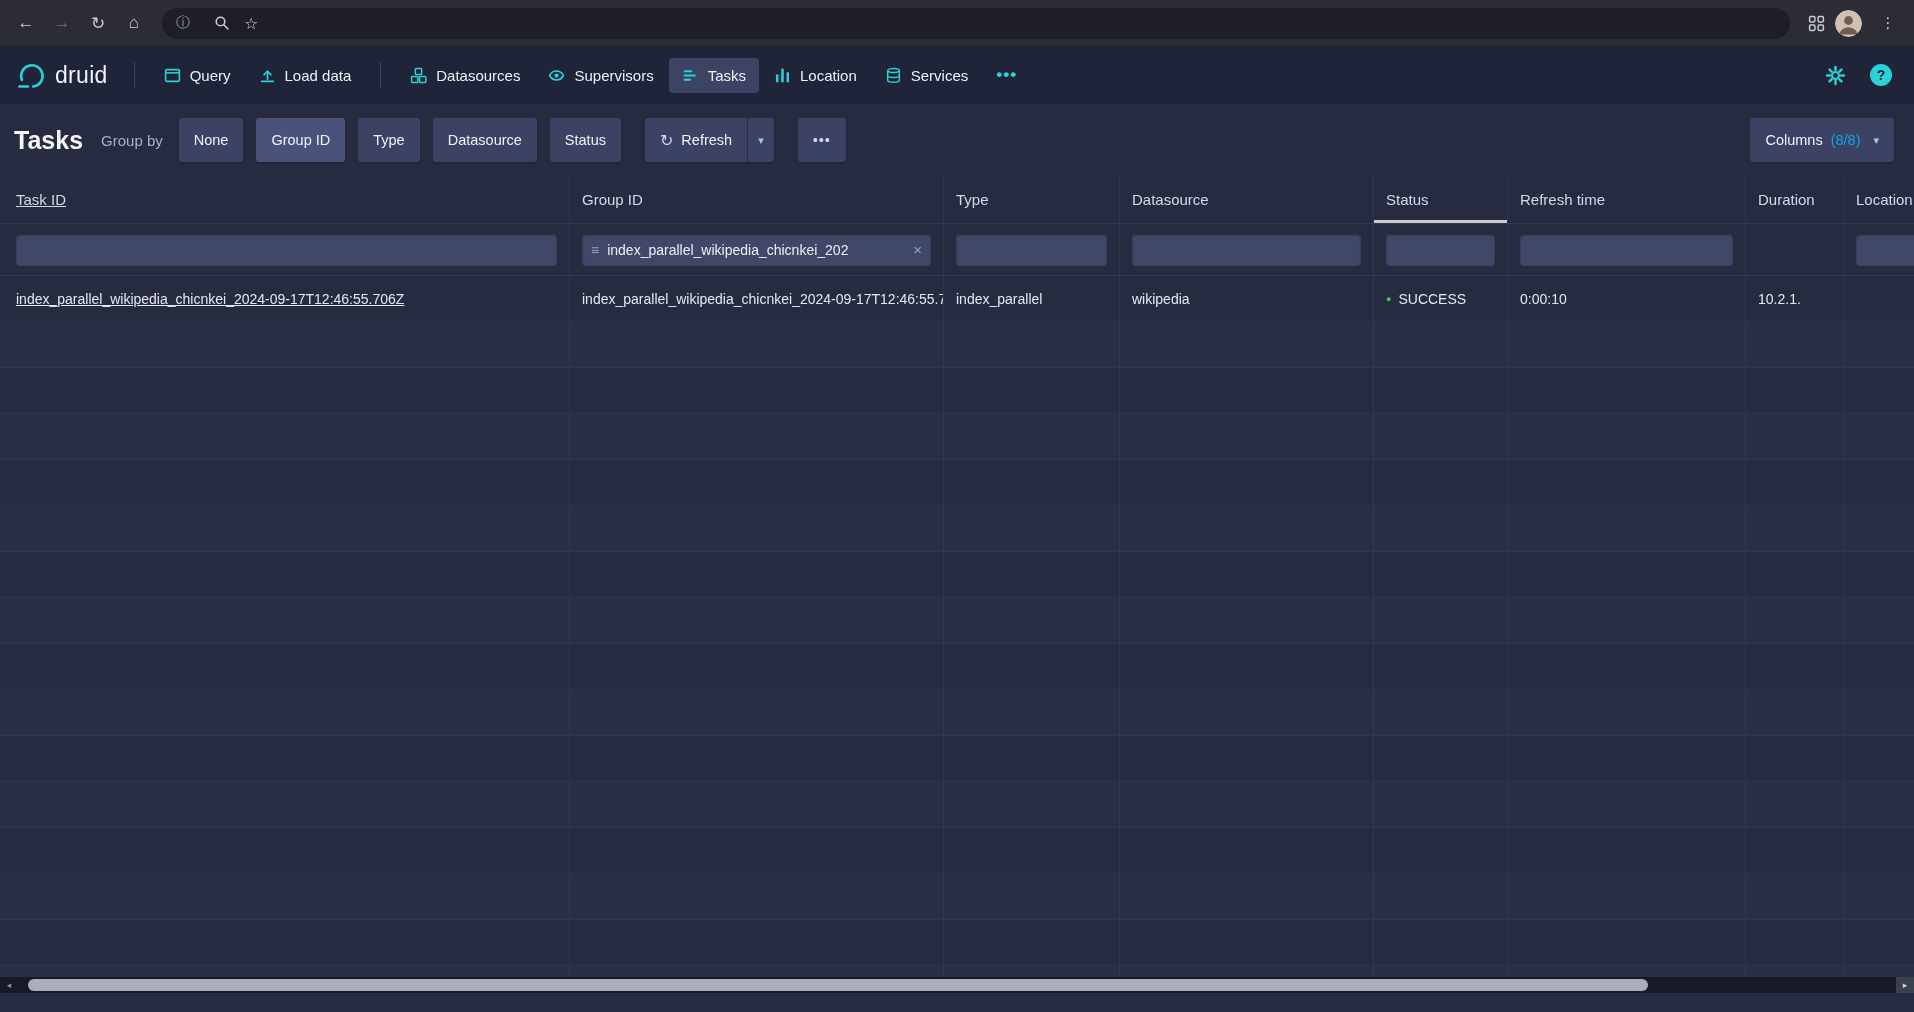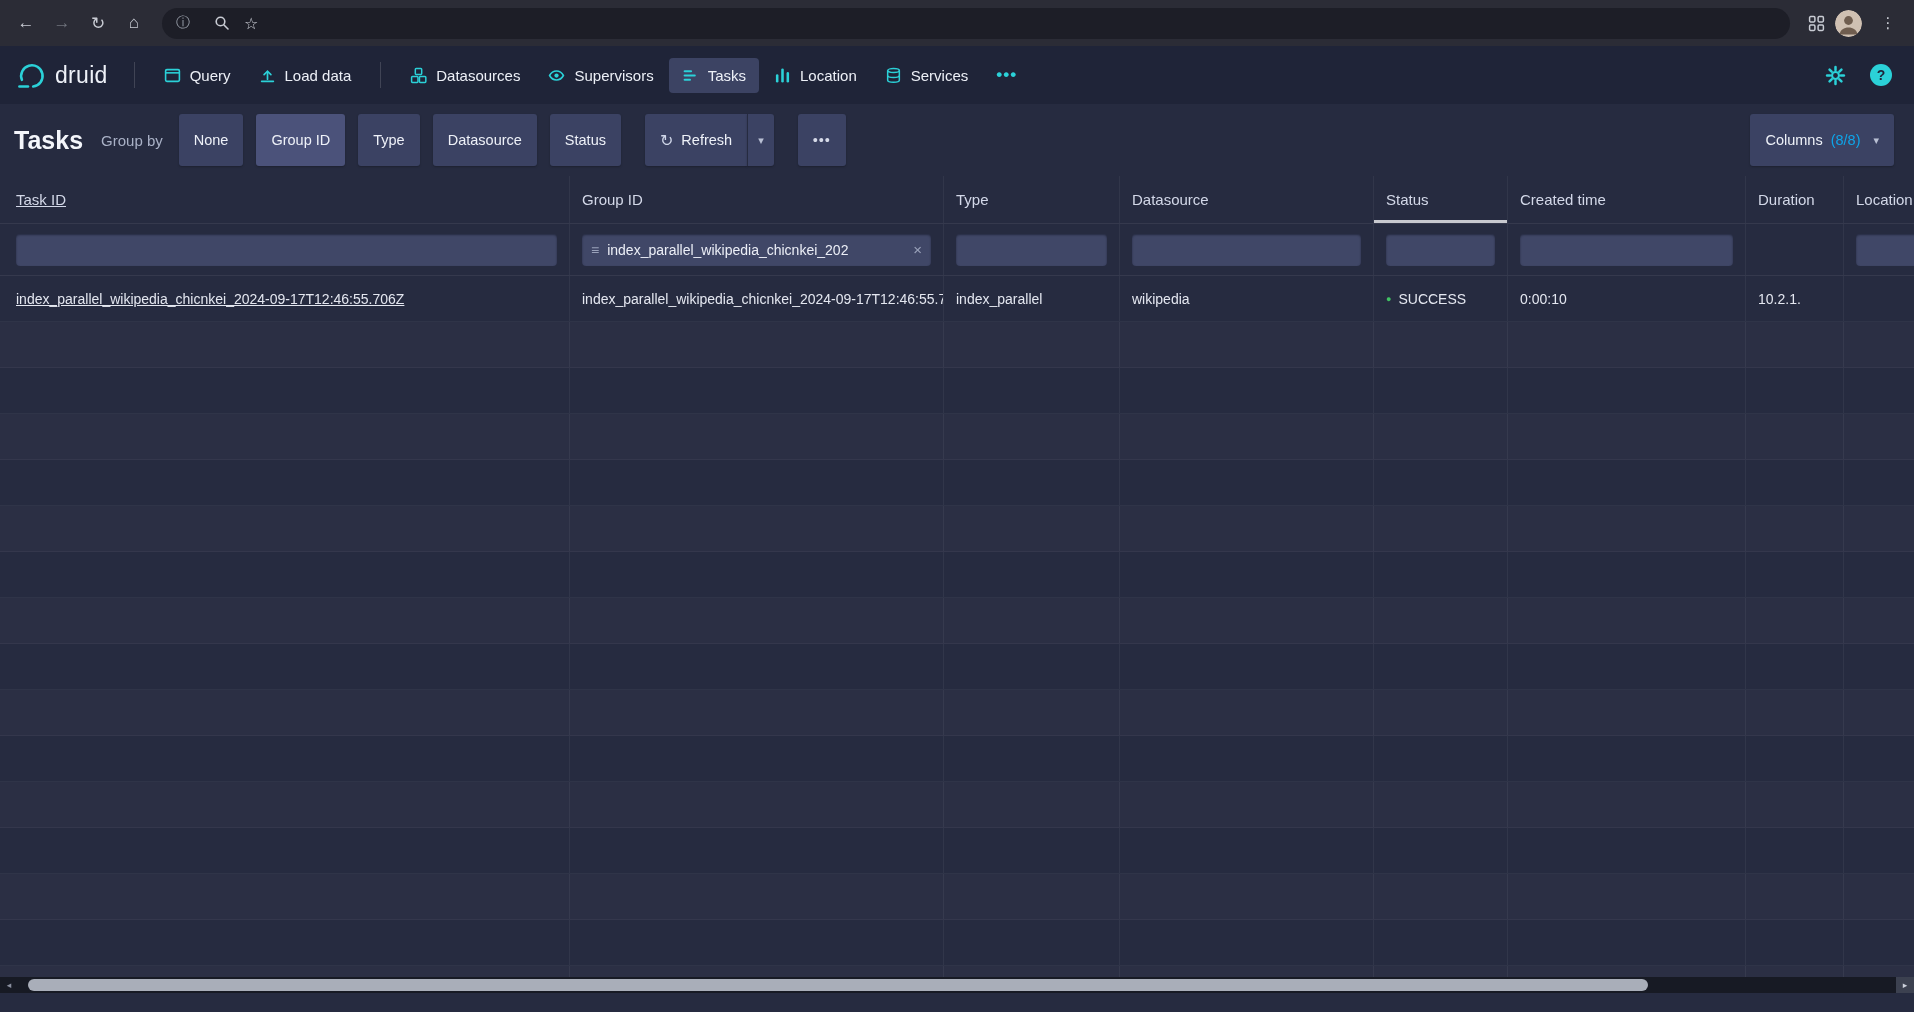--- a/index.html
+++ b/index.html
@@ -35,21 +35,21 @@
   .more-dots { color:#2bd1d8; font-size:17px; letter-spacing:1px; font-weight:700; }
   .nav-spacer { flex:1; }
   .gear { display:flex; align-items:center; margin-right:22px; cursor:pointer; }
   .help { width:22px; height:22px; border-radius:50%; background:#2bd1d8; color:#1f2438; font-weight:700; font-size:14px; display:flex; align-items:center; justify-content:center; margin-right:6px; cursor:pointer; flex:none; }
 
   
   .view-header { height:72px; display:flex; align-items:center; padding:0 20px 0 14px; flex:none; }
   .page-title { font-size:25px; margin:0 18px 0 0; font-weight:700; color:#f4f6fb; }
   .groupby-label { color:#a9b1c6; font-size:15px; margin-right:16px; }
   .gbtns { display:flex; gap:13px; }
-  .btn { height:52px; background:#3b4263; border:none; border-radius:3px; color:#eef1f8; font-size:14.5px; padding:0 15px; font-family:inherit; display:flex; align-items:center; gap:8px; cursor:pointer; box-shadow:0 1px 2px rgba(0,0,0,.25); white-space:nowrap; }
+  .btn { height:44px; background:#3b4263; border:none; border-radius:3px; color:#eef1f8; font-size:14.5px; padding:0 15px; font-family:inherit; display:flex; align-items:center; gap:8px; cursor:pointer; box-shadow:0 1px 2px rgba(0,0,0,.25); white-space:nowrap; }
   .btn.active { background:#4b527a; }
   .refresh-group { display:flex; margin-left:24px; }
   .refresh-group .btn.refresh { border-radius:3px 0 0 3px; }
   .caret-btn { border-radius:0 3px 3px 0; border-left:1px solid rgba(0,0,0,.35); padding:0 10px; color:#b9c0d4; font-size:11px; }
   .ricon { color:#cfd6e8; font-size:16px; }
   .more-btn { margin-left:24px; letter-spacing:1px; color:#d6dae8; }
   .flex-spacer { flex:1; }
   .columns-btn .count { color:#0ea5e9; }
   .columns-btn .caret { color:#b9c0d4; font-size:11px; margin-left:5px; }
 
@@ -259,21 +259,21 @@
   </div>
 
   <div class="table">
 
     <div class="trow thead">
       <div class="cell th">Task ID</div>
       <div class="cell th">Group ID</div>
       <div class="cell th">Type</div>
       <div class="cell th">Datasource</div>
       <div class="cell th sorted">Status</div>
-      <div class="cell th">Created time</div>
+      <div class="cell th">Refresh time</div>
       <div class="cell th">Duration</div>
       <div class="cell th">Location</div>
     </div>
 
     <div class="trow filters">
       <div class="cell">
           <input class="filter-input" style="">
         </div>
       <div class="cell">
         <div class="filter-chipbox">

